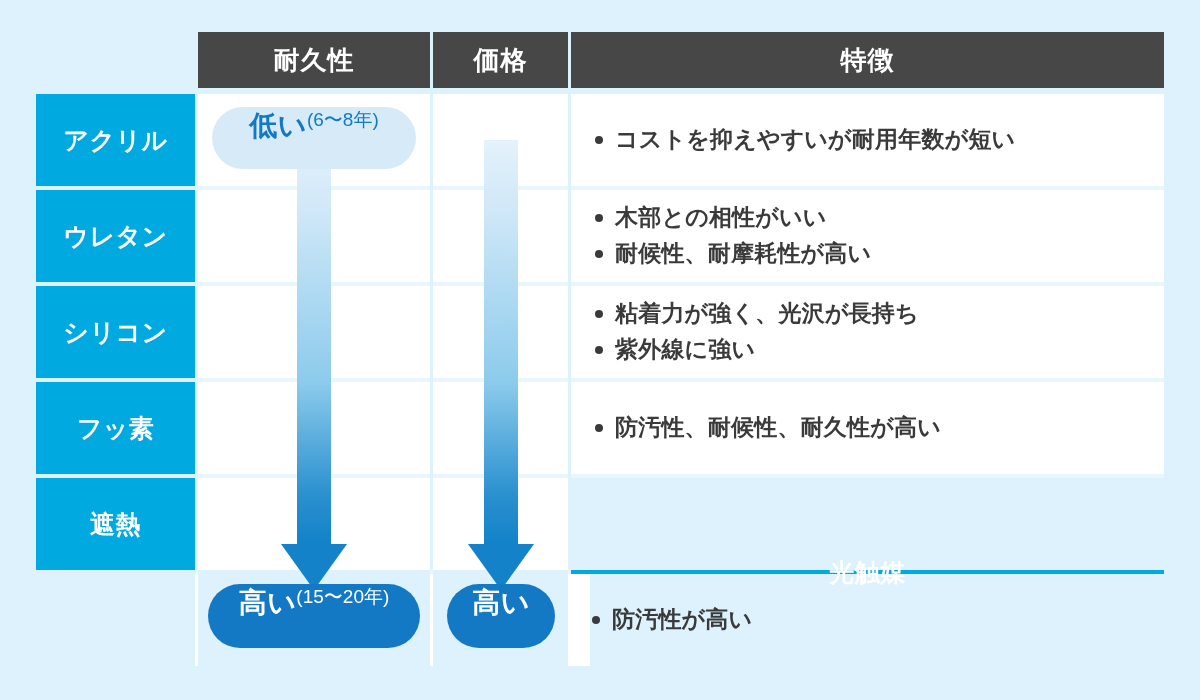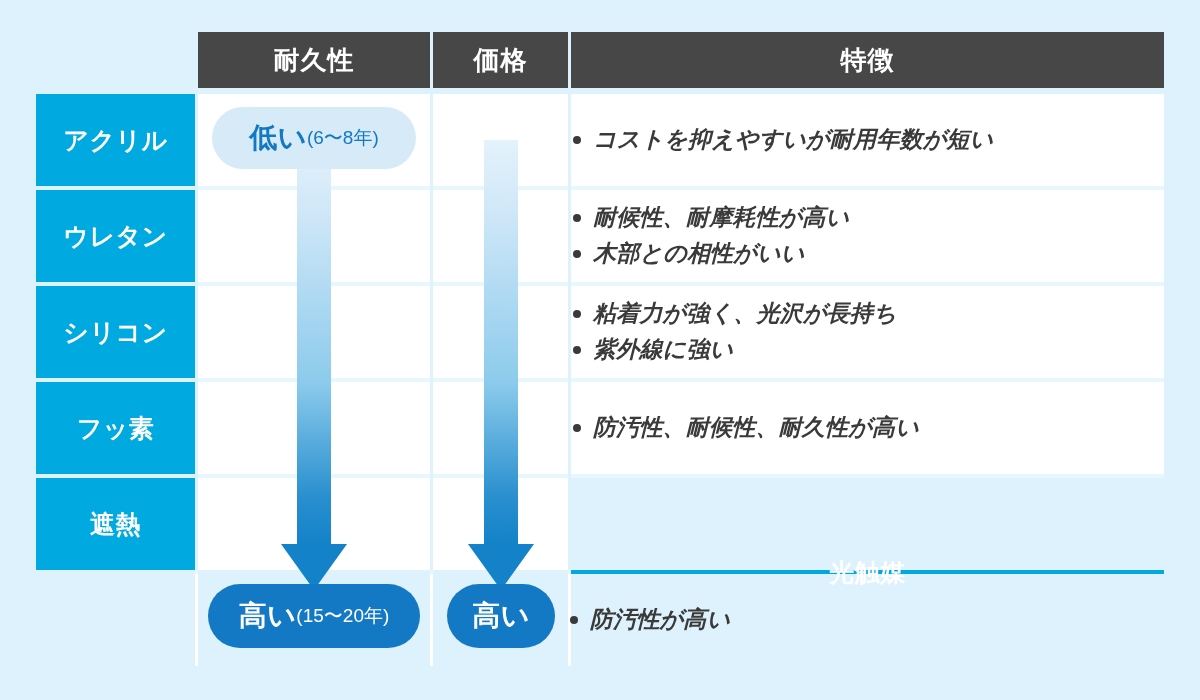--- a/index.html
+++ b/index.html
@@ -73,22 +73,22 @@
   .gap { background: transparent; }
   .vgap { background: #ddf2fc; }
   .hgap-white { background: #e8f6fd; }
 
   
   .feat {
     background: #ffffff;
     display: flex;
     flex-direction: column;
     justify-content: center;
+    padding-left: 22px;
     box-sizing: border-box;
-    font-style: italic;
   }
   .feat .li {
     position: relative;
     padding-left: 22px;
     font-size: 23px;
     font-weight: 600;
     color: #3a3a3a;
     line-height: 1.55;
     letter-spacing: 0.2px;
     white-space: nowrap;
@@ -126,21 +126,20 @@
     height: 0;
     border-left: 33px solid transparent;
     border-right: 33px solid transparent;
     border-top: 46px solid #1382c9;
   }
 
   
   .pill {
     position: absolute;
     display: flex;
-    align-items: center;
     justify-content: center;
     border-radius: 999px;
     white-space: nowrap;
     box-sizing: border-box;
   }
   .pill .main {
     font-size: 28px;
     font-weight: 700;
     letter-spacing: 0.5px;
   }
@@ -200,22 +199,22 @@
       <div class="gap"></div>
       <div class="hgap-white"></div>
 
       <div class="rcell">ウレタン</div>
       <div class="vgap"></div>
       <div class="bcell"></div>
       <div class="vgap"></div>
       <div class="bcell"></div>
       <div class="vgap"></div>
       <div class="feat">
+        <div class="li">木部との相性がいい</div>
         <div class="li">耐候性、耐摩耗性が高い</div>
-        <div class="li">木部との相性がいい</div>
       </div>
 
       <div class="gap"></div>
       <div class="gap"></div>
       <div class="hgap-white"></div>
       <div class="gap"></div>
       <div class="hgap-white"></div>
       <div class="gap"></div>
       <div class="hgap-white"></div>
 

